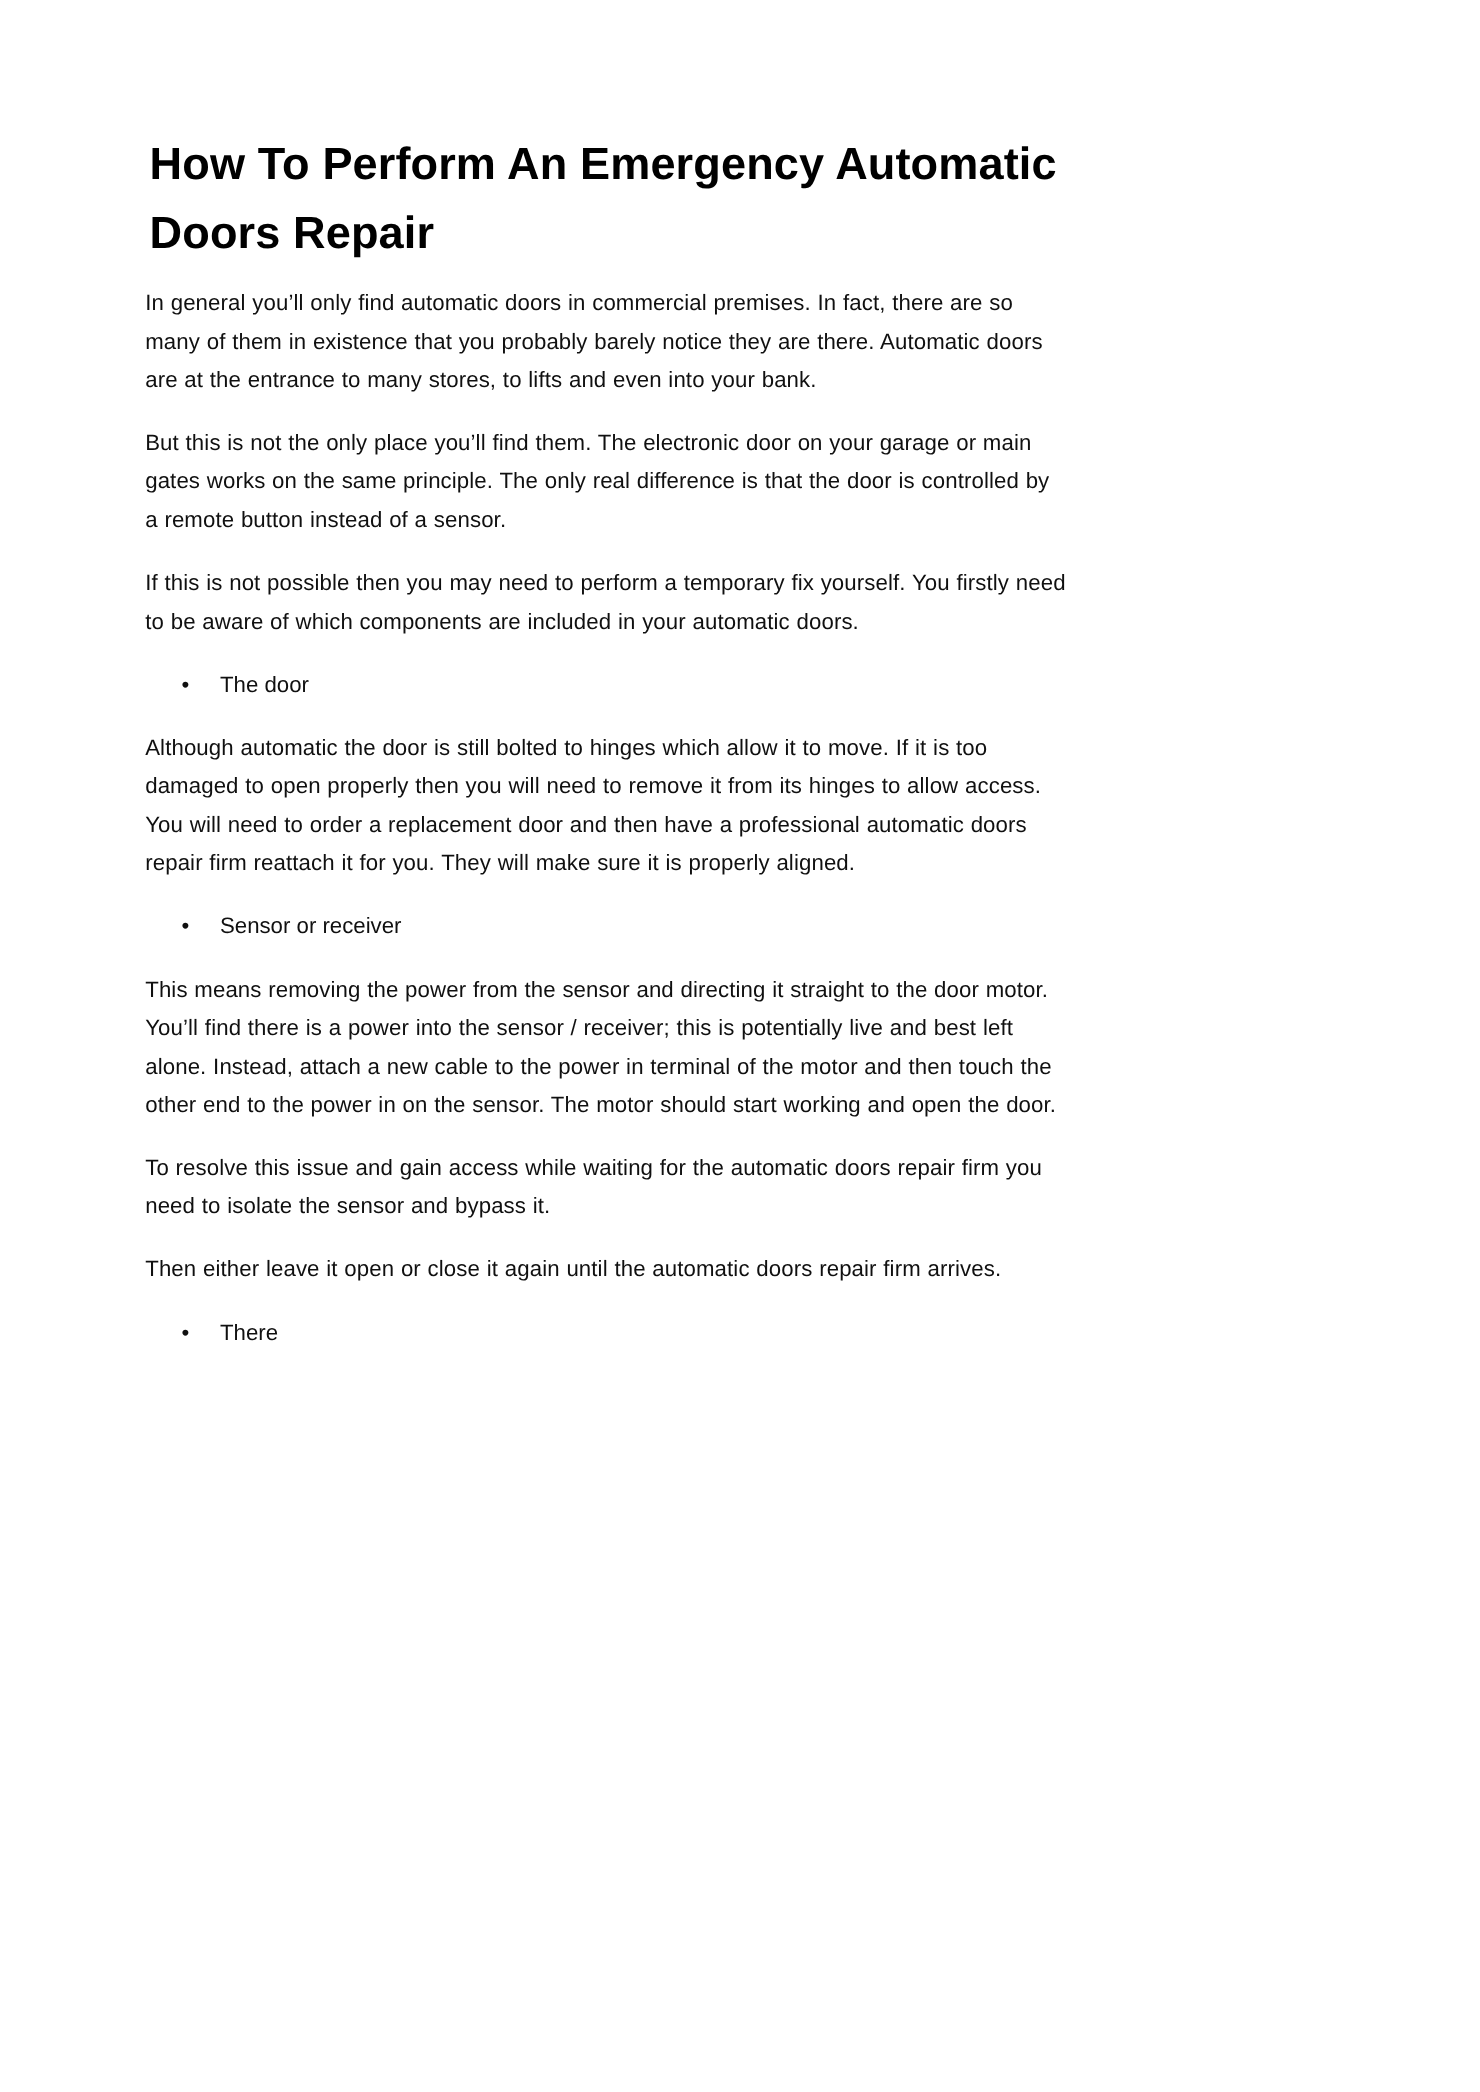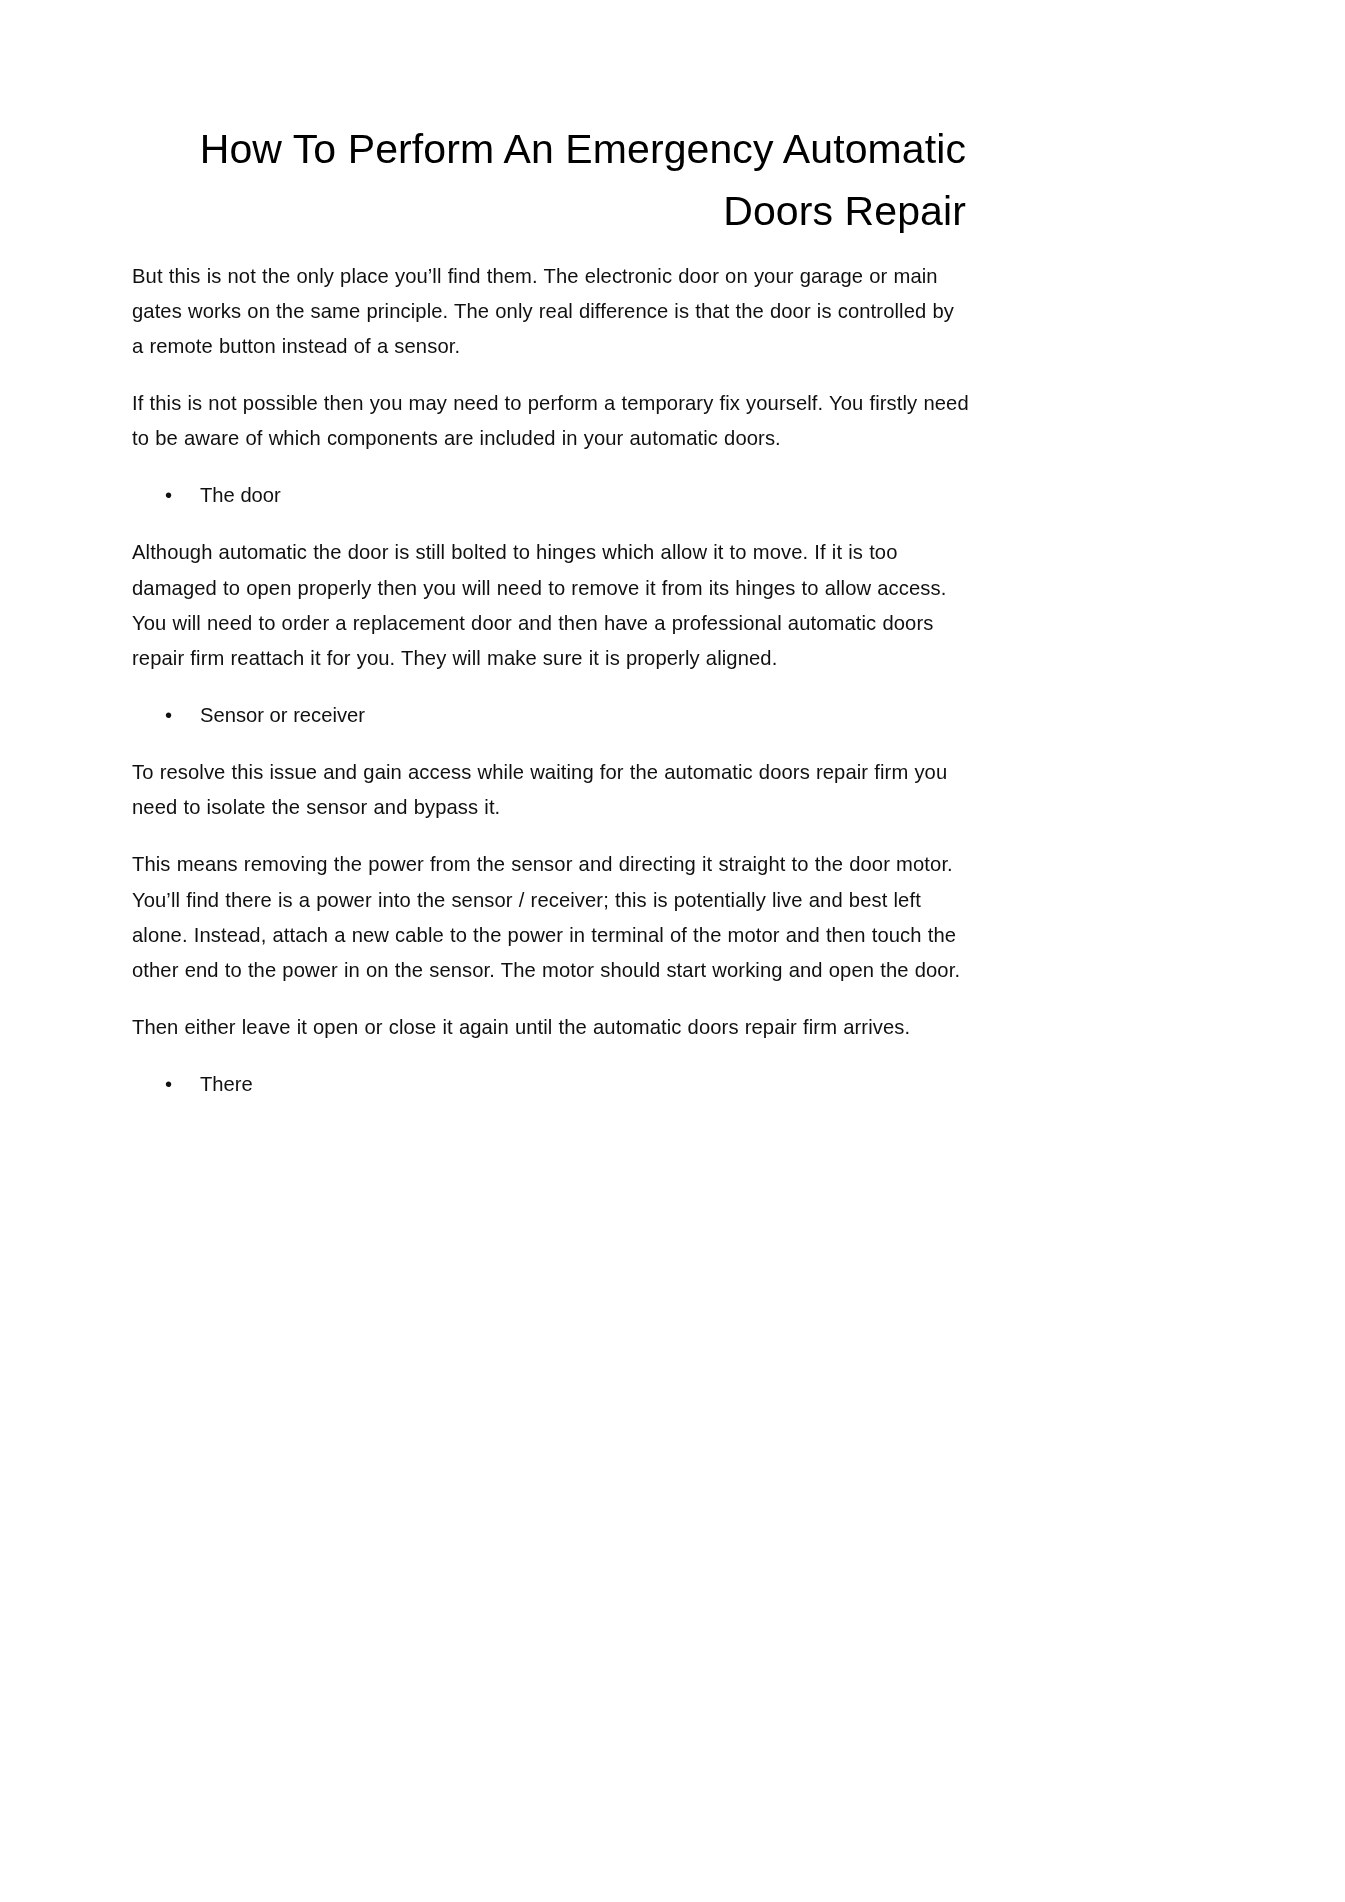--- a/index.html
+++ b/index.html
@@ -24,23 +24,23 @@
     overflow: hidden;
   }
   .content {
     position: absolute;
     left: 132px;
     top: 118px;
     width: 838px;
   }
   .doc-title {
     font-size: 41px;
-    font-weight: normal;
+    font-weight: bold;
     line-height: 1.52;
-    text-align: right;
+    text-align: left;
     letter-spacing: 0.1px;
     margin: 0 0 16px 0;
     color: #000000;
     padding: 0 4px;
   }
   .para {
     font-size: 20.2px;
     line-height: 1.74;
     text-align: left;
     color: #101010;
@@ -75,31 +75,32 @@
 
 <div class="page">
   <div class="content">
 
     <h1 class="doc-title">
       <span>How To Perform An Emergency Automatic</span>
       <span>Doors Repair</span>
     </h1>
 
     <div id="blocks-container">
+        <p class="para">In general you’ll only find automatic doors in commercial premises. In fact, there are so many of them in existence that you probably barely notice they are there. Automatic doors are at the entrance to many stores, to lifts and even into your bank.</p>
         <p class="para">But this is not the only place you’ll find them. The electronic door on your garage or main gates works on the same principle. The only real difference is that the door is controlled by a remote button instead of a sensor.</p>
         <p class="para">If this is not possible then you may need to perform a temporary fix yourself. You firstly need to be aware of which components are included in your automatic doors.</p>
         <ul class="bullet-list">
           <li class="bullet-item"><span class="dot">•</span><span>The door</span></li>
         </ul>
         <p class="para">Although automatic the door is still bolted to hinges which allow it to move. If it is too damaged to open properly then you will need to remove it from its hinges to allow access. You will need to order a replacement door and then have a professional automatic doors repair firm reattach it for you. They will make sure it is properly aligned.</p>
         <ul class="bullet-list">
           <li class="bullet-item"><span class="dot">•</span><span>Sensor or receiver</span></li>
         </ul>
+        <p class="para">This means removing the power from the sensor and directing it straight to the door motor. You’ll find there is a power into the sensor / receiver; this is potentially live and best left alone. Instead, attach a new cable to the power in terminal of the motor and then touch the other end to the power in on the sensor. The motor should start working and open the door.</p>
         <p class="para">To resolve this issue and gain access while waiting for the automatic doors repair firm you need to isolate the sensor and bypass it.</p>
-        <p class="para">This means removing the power from the sensor and directing it straight to the door motor. You’ll find there is a power into the sensor / receiver; this is potentially live and best left alone. Instead, attach a new cable to the power in terminal of the motor and then touch the other end to the power in on the sensor. The motor should start working and open the door.</p>
         <p class="para">Then either leave it open or close it again until the automatic doors repair firm arrives.</p>
         <ul class="bullet-list">
           <li class="bullet-item"><span class="dot">•</span><span>There</span></li>
         </ul>
       </div>
 
   </div>
 </div>
 
 </body></html>

